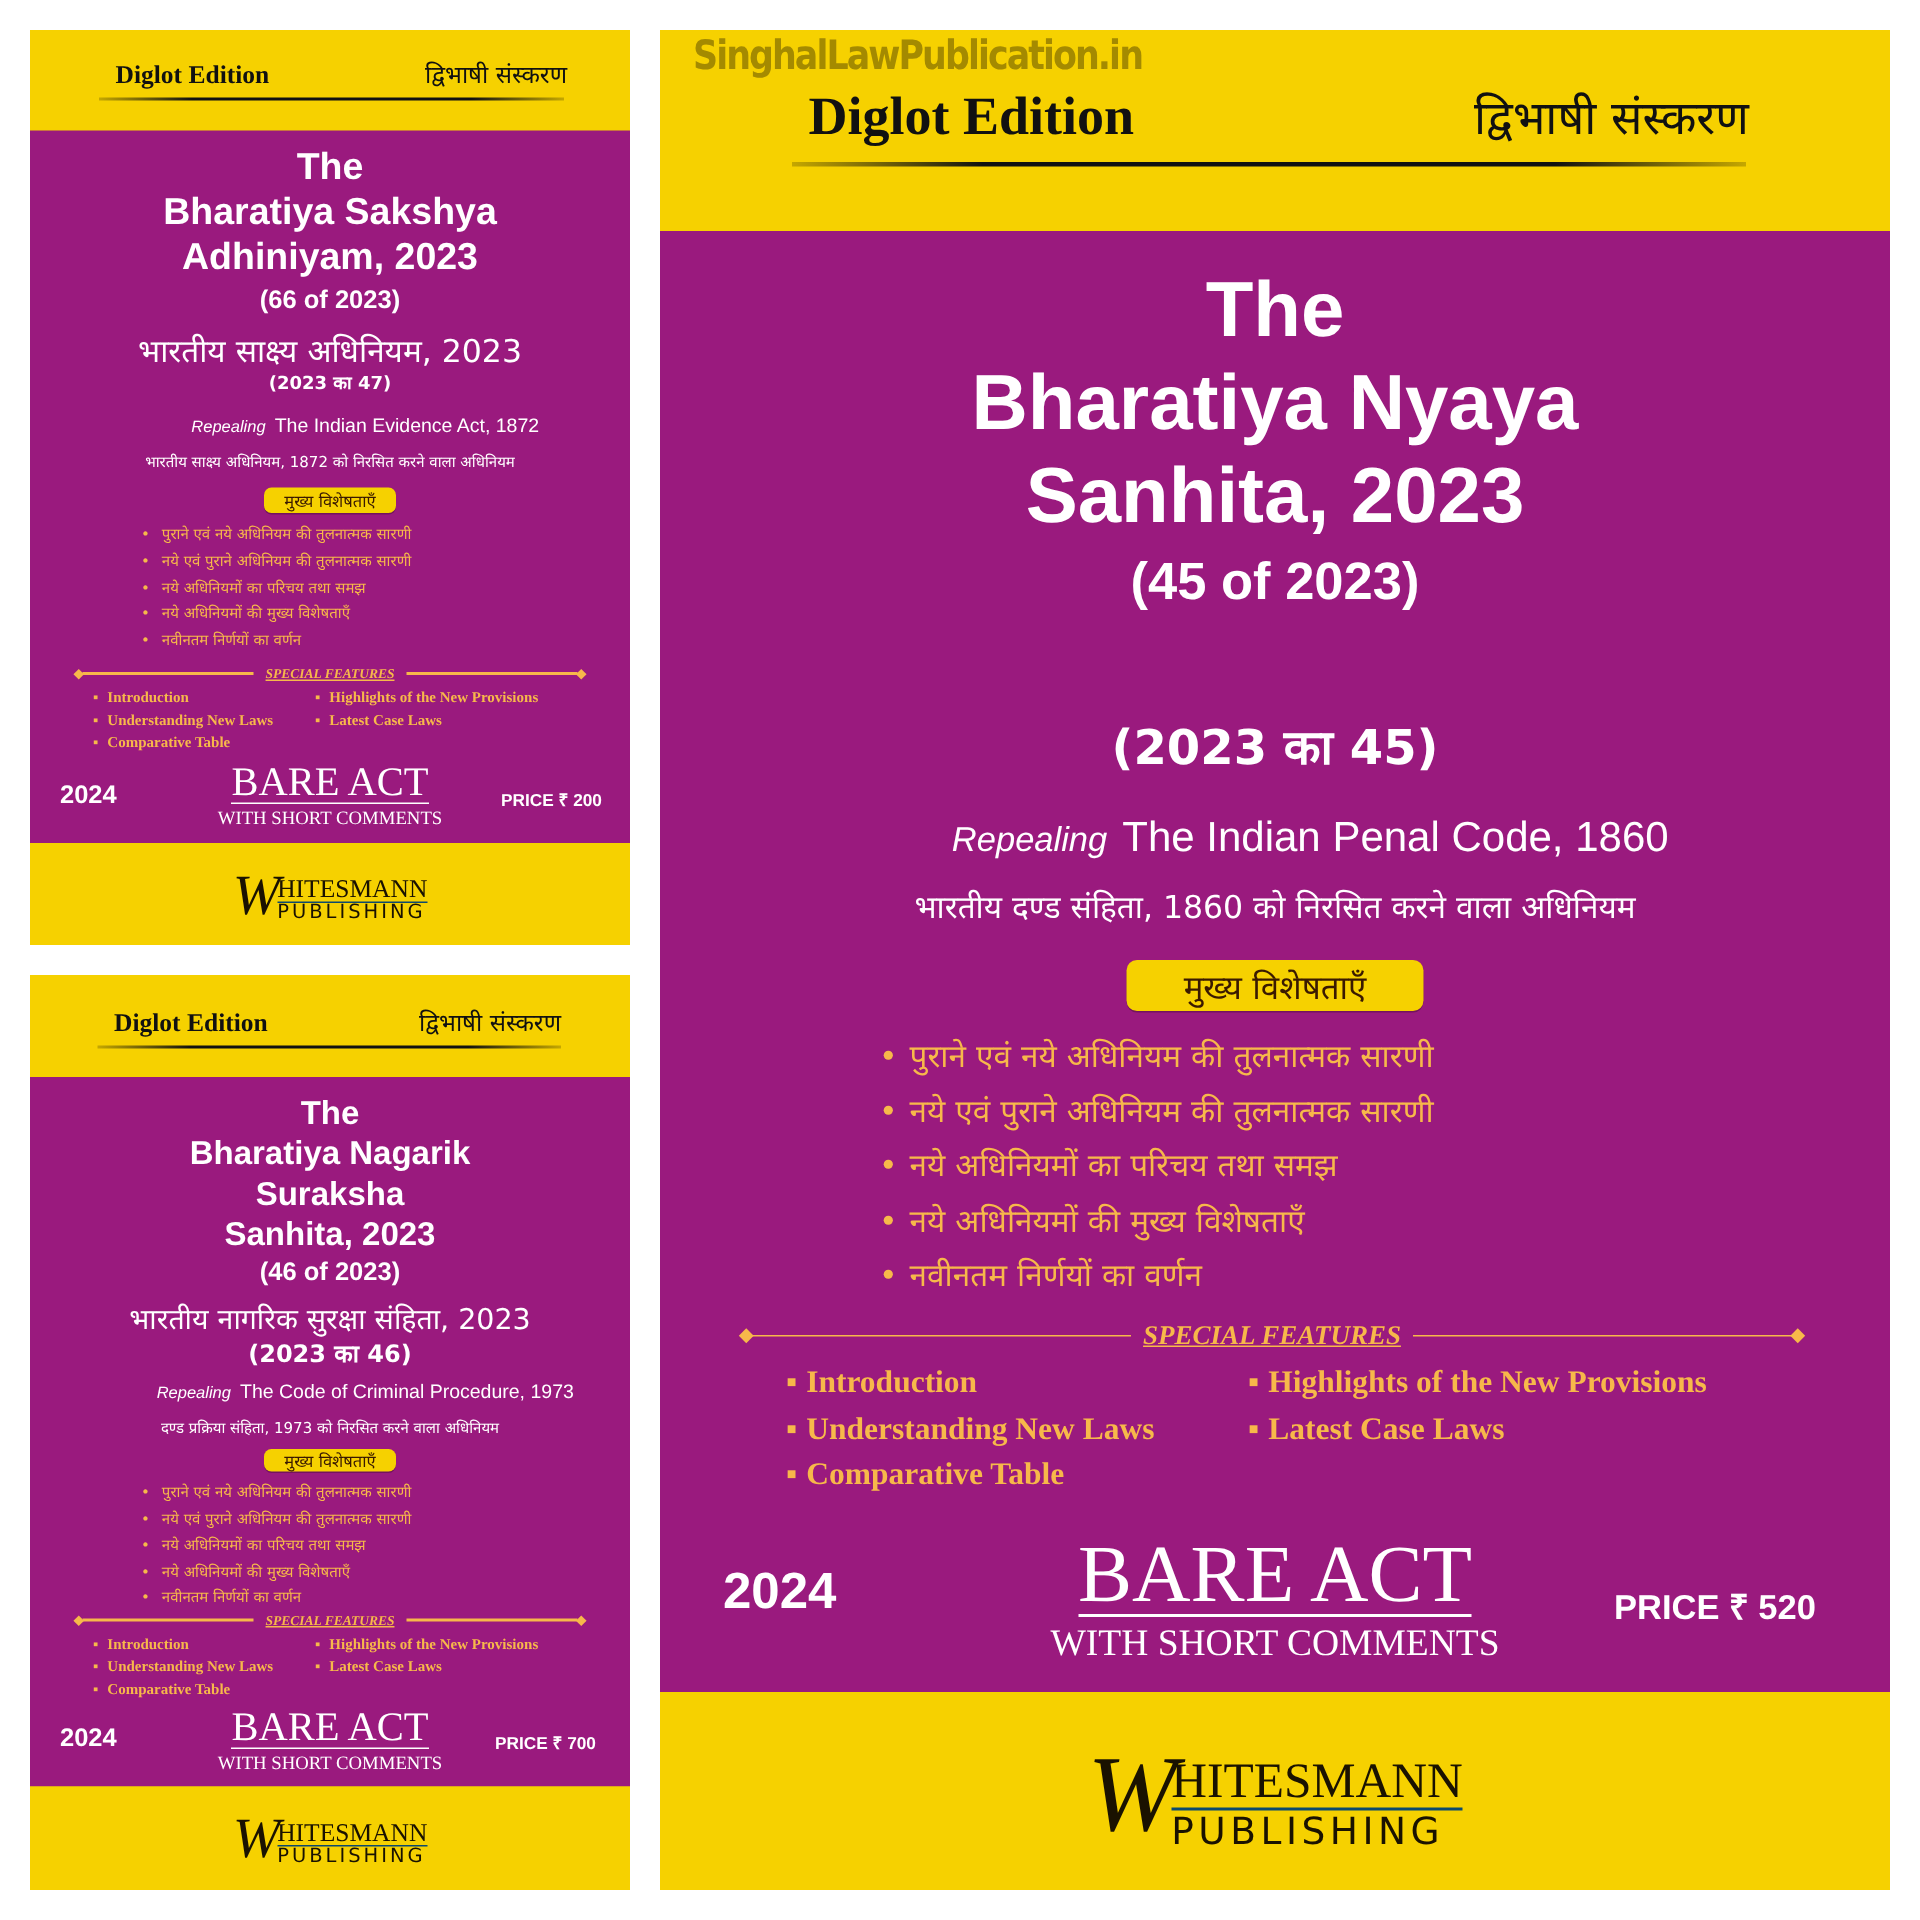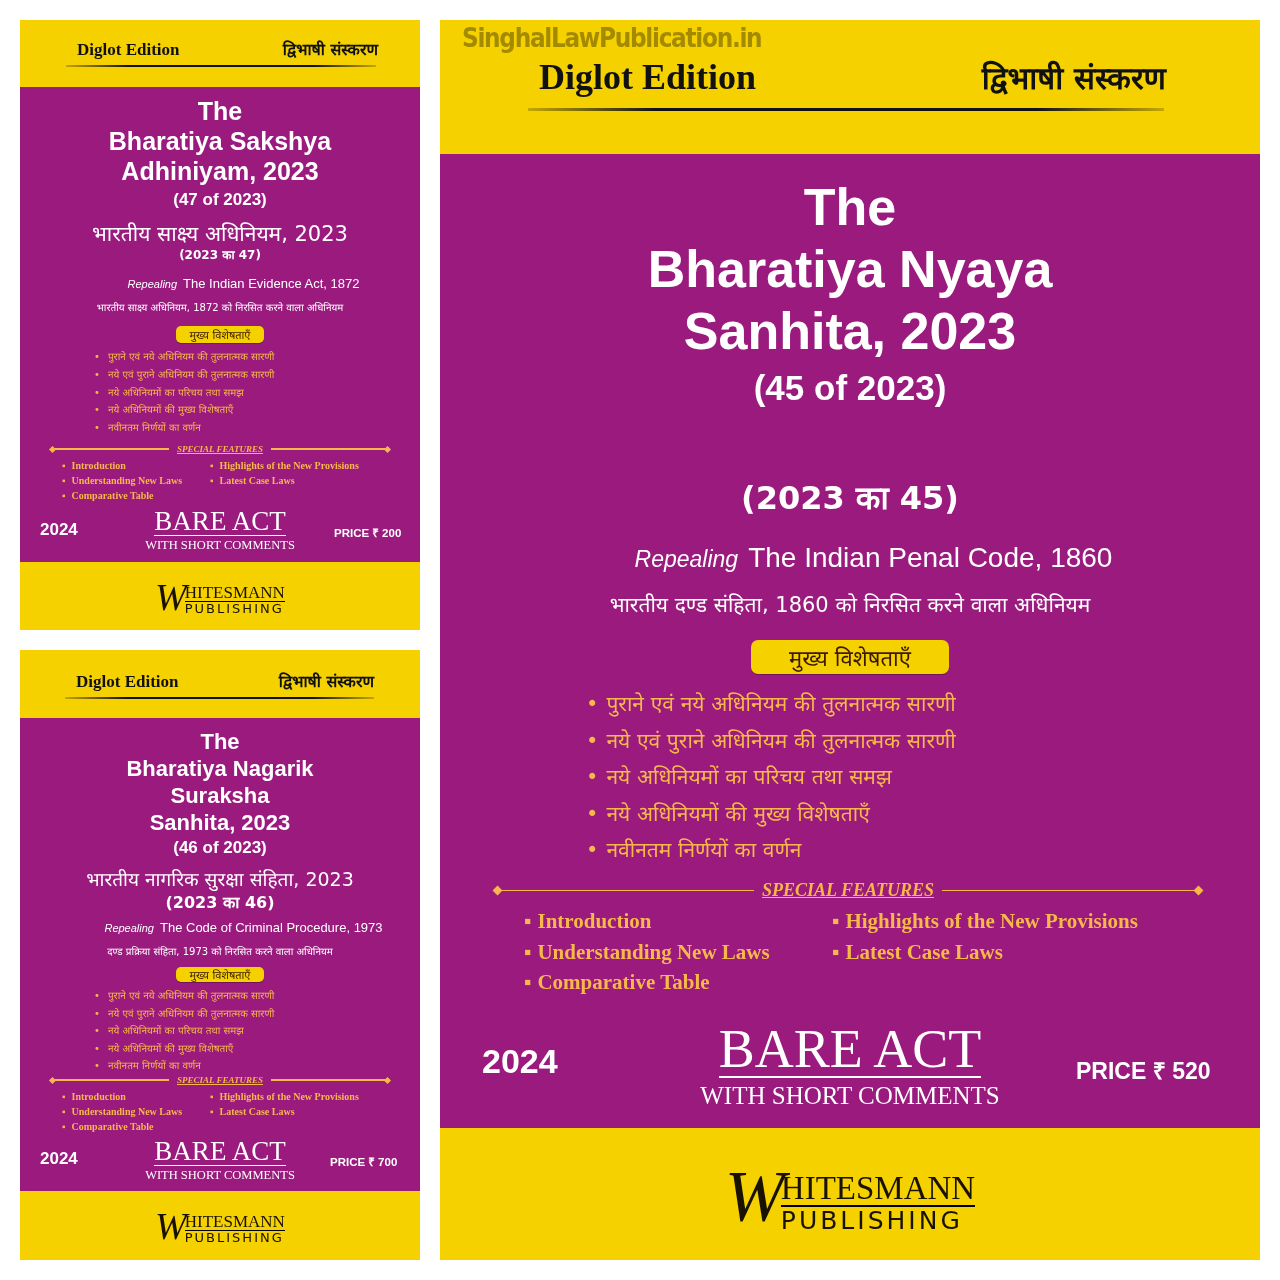--- a/index.html
+++ b/index.html
@@ -5,21 +5,21 @@
   * { box-sizing: border-box; margin: 0; padding: 0; }
   html, body { width: 1280px; height: 1280px; background: #ffffff; overflow: hidden; }
   body { position: relative; font-family: "Liberation Sans", sans-serif; }
 
   .cover { position: absolute; background: #f6d100; overflow: hidden; }
   .cover .hdr { position: absolute; left: 0; right: 0; top: 0; background: #f6d100; }
   .cover .purple { position: absolute; left: 0; right: 0; background: #9a1a7e; }
   .cover .ftr { position: absolute; left: 0; right: 0; bottom: 0; background: #f6d100; }
 
   .edition-row { position: absolute; display: flex; justify-content: space-between; align-items: flex-end; color: #111; font-family: "Liberation Serif", serif; font-weight: bold; margin-left: 11px; }
-  .edition-row .hi { font-family: "DejaVu Sans", sans-serif; font-weight: bold; }
+  .edition-row .hi { font-family: "DejaVu Sans", sans-serif; font-weight: normal; }
   .rule { position: absolute; height: 2px; background: linear-gradient(90deg, rgba(0,0,0,0.2), #111 20%, #111 80%, rgba(0,0,0,0.2)); }
 
   .center { position: absolute; left: 0; right: 0; text-align: center; color: #ffffff; }
   .title-en { font-family: "Liberation Sans", sans-serif; font-weight: bold; line-height: 1.0; }
   .title-hi { font-family: "DejaVu Sans", sans-serif; }
   .rep { font-weight: normal; margin-left: 47px; }
   .rep i { font-style: italic; margin-right: 6px; }
   .rep-hi { font-family: "DejaVu Sans", sans-serif; }
 
   .pill { display: inline-block; background: #f6d100; color: #3a1a00; border-radius: 5px; font-family: "DejaVu Sans", sans-serif; box-shadow: 0 1px 0 rgba(0,0,0,0.25); }
@@ -39,21 +39,21 @@
 
   .year { position: absolute; color: #ffffff; font-weight: bold; font-family: "Liberation Sans", sans-serif; }
   .price { position: absolute; color: #ffffff; font-weight: bold; font-family: "Liberation Sans", sans-serif; }
   .bare { position: absolute; left: 0; right: 0; text-align: center; color: #ffffff; font-family: "Liberation Serif", serif; }
   .bare .ba { display: inline-block; border-bottom: 2px solid #ffffff; line-height: 1; }
   .bare .wsc { display: block; }
 
   .logo { position: absolute; left: 0; right: 0; display: flex; justify-content: center; color: #1a1200; }
   .logo .w { font-family: "Liberation Serif", serif; font-style: italic; line-height: 1; }
   .logo .txt { display: flex; flex-direction: column; }
-  .logo .hm { font-family: "Liberation Serif", serif; border-bottom: 2px solid #000000; line-height: 1; letter-spacing: 0px; }
+  .logo .hm { font-family: "Liberation Serif", serif; border-bottom: 2px solid #0c4a6e; line-height: 1; letter-spacing: 0px; }
   .logo .pb { font-family: "DejaVu Sans", sans-serif; letter-spacing: 2px; line-height: 1.15; }
 
   .watermark { position: absolute; left: 462px; top: 22px; font-family: "DejaVu Sans", sans-serif; font-weight: bold; font-size: 27px; color: #a48a00; letter-spacing: -1.5px; transform: scaleX(0.86); transform-origin: left top; }
 </style>
 </head>
 <body>
 
 <div class="cover" style="left:20px; top:20px; width:400px; height:610px;">
   <div class="hdr" style="height:67px;"></div>
   <div class="edition-row" style="left:46px; right:42px; top:18px; font-size:17px;">
@@ -62,21 +62,21 @@
   </div>
   <div class="rule" style="left:46px; right:44px; top:45px; height:1.5px;"></div>
 
   <div class="purple" style="top:67px; height:475px;"></div>
 
   <div class="center title-en" style="top:76px; font-size:25px; line-height:30px;">
     <div>The</div>
     <div>Bharatiya Sakshya</div>
     <div>Adhiniyam, 2023</div>
   </div>
-  <div class="center title-en" style="top:171px; font-size:17px;">(47 of 2023)</div>
+  <div class="center title-en" style="top:171px; font-size:17px;">(66 of 2023)</div>
   <div class="center title-hi" style="top:199px; font-size:21px;">भारतीय साक्ष्य अधिनियम, 2023</div>
   <div class="center title-en" style="top:229px; font-size:12px; font-family:'DejaVu Sans',sans-serif;">(2023 का 47)</div>
   <div class="center rep" style="top:256px; font-size:13px;">
     <i style="font-size:11px;">Repealing</i><span>The Indian Evidence Act, 1872</span>
   </div>
   <div class="center rep-hi" style="top:280px; font-size:10px;">भारतीय साक्ष्य अधिनियम, 1872 को निरसित करने वाला अधिनियम</div>
   <div class="center" style="top:305px;">
     <span class="pill" style="font-size:11px; padding:1px 14px;">मुख्य विशेषताएँ</span>
   </div>
   <ul class="bul-list" style="left:74px; top:328px; font-size:10px; line-height:17.8px;">

